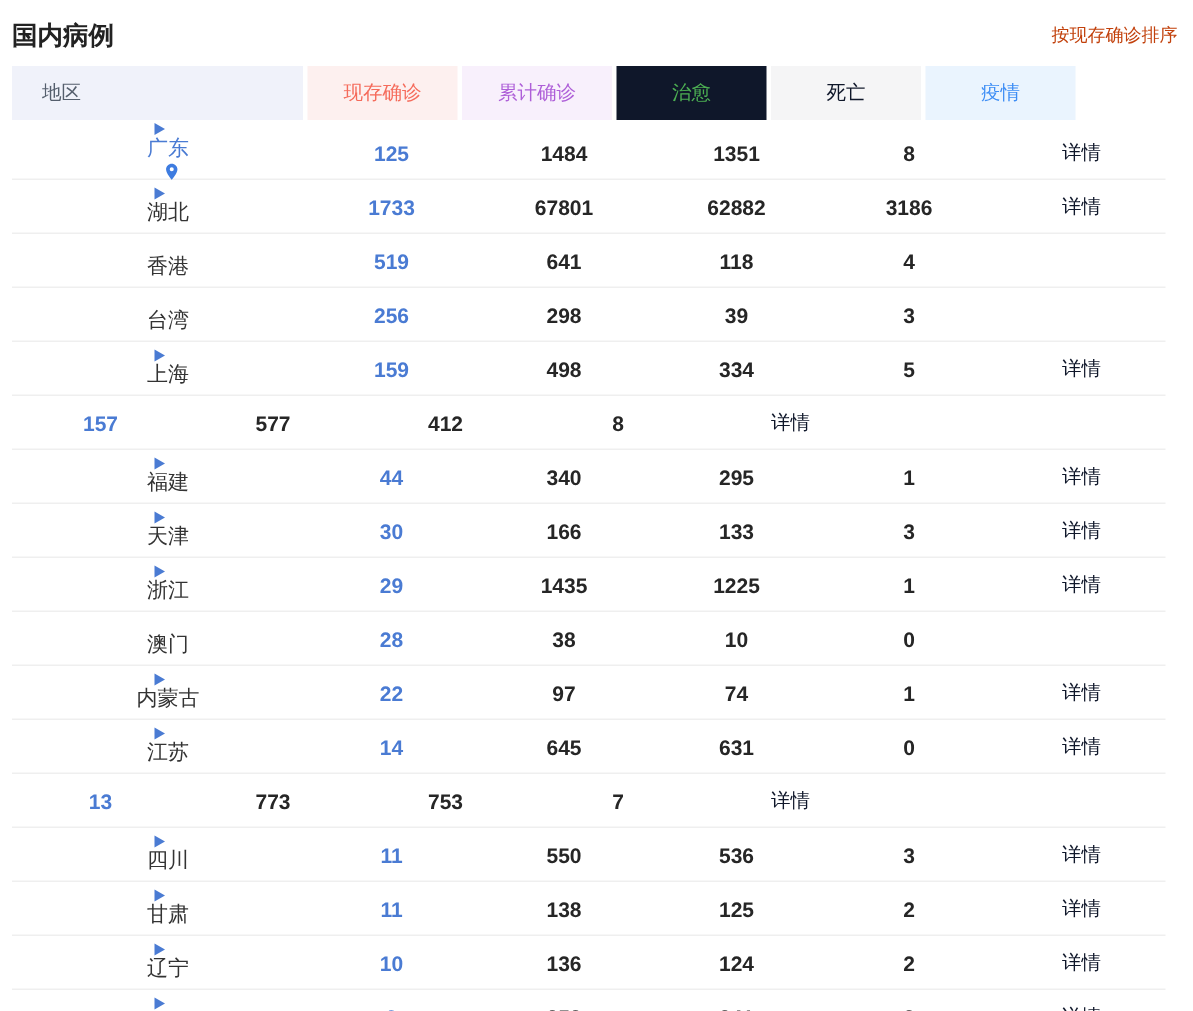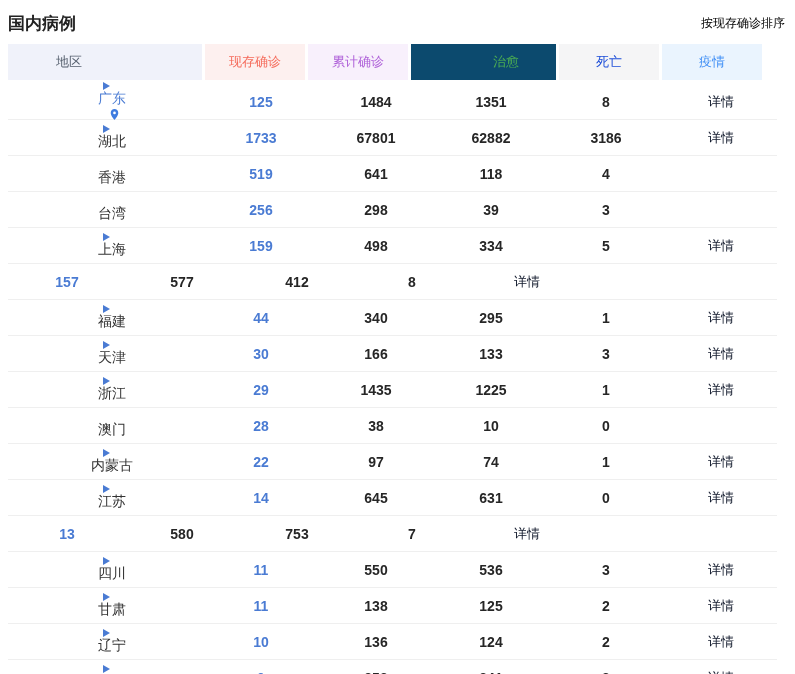--- a/index.html
+++ b/index.html
@@ -6,27 +6,27 @@
   .page{
     width:795px;height:674px;overflow:hidden;background:#fff;
     font-family:"Liberation Sans","DejaVu Sans",sans-serif;
     position:relative;
   }
   .topbar{
     display:flex;justify-content:space-between;align-items:center;
     padding:11px 10px 9px 8px;height:24px;
   }
   .page-title{font-size:17px;font-weight:700;color:#222;}
-  .sort-label{font-size:12px;color:#000000;}
+  .sort-label{font-size:12px;color:#c2410c;}
   .header-row{display:flex;height:36px;margin-left:8px;}
   .hcell{
     width:100px;margin-left:3px;display:flex;align-items:center;justify-content:center;
     font-size:13px;
   }
-  .hcell.region{width:194px;margin-left:0;justify-content:flex-start;padding-left:48px;box-sizing:border-box;}
+  .hcell.region{width:194px;margin-left:0;justify-content:flex-start;padding-left:20px;box-sizing:border-box;}
   .table-body{margin-left:8px;margin-top:4px;}
   .row{
     display:flex;align-items:center;height:36px;width:769px;
     border-bottom:1px solid #efefef;box-sizing:border-box;
   }
   .cell-region{width:194px;display:flex;align-items:center;padding-left:14px;box-sizing:border-box;flex-direction:column;}
   .arrow{
     width:0;height:0;border-top:4px solid transparent;border-bottom:4px solid transparent;
     border-left:7px solid #4a7bd3;margin-right:11px;flex:none;
   }
@@ -45,22 +45,22 @@
 
   <div class="topbar">
     <span class="page-title">国内病例</span>
     <span class="sort-label">按现存确诊排序</span>
   </div>
 
   <div class="header-row">
     <div class="hcell region" style="background: rgb(240, 242, 250); color: rgb(85, 95, 109);">地区</div>
     <div class="hcell" style="background: rgb(253, 240, 239); color: rgb(245, 107, 91);">现存确诊</div>
     <div class="hcell" style="background: rgb(248, 240, 252); color: rgb(174, 95, 216);">累计确诊</div>
-    <div class="hcell" style="background: #0c4a6e; color: rgb(76, 174, 82); padding-left: 45px;">治愈</div>
-    <div class="hcell" style="background: rgb(245, 245, 246); color: #1d4ed8;">死亡</div>
+    <div class="hcell" style="background: #0f172a; color: rgb(76, 174, 82);">治愈</div>
+    <div class="hcell" style="background: rgb(245, 245, 246); color: #0f172a;">死亡</div>
     <div class="hcell" style="background: rgb(234, 244, 254); color: rgb(61, 141, 245);">疫情</div>
   </div>
 
   <div class="table-body">
     <div class="row">
       <div class="cell-region">
         <span class="arrow"></span>
         <span class="region-name loc">广东</span>
         <span class="pin">
           <svg viewBox="0 0 24 24" width="13" height="13" aria-hidden="true">
@@ -208,21 +208,21 @@
       </div>
       <div class="cell existing">14</div>
       <div class="cell">645</div>
       <div class="cell">631</div>
       <div class="cell">0</div>
       <div class="cell detail"><span class="detail-link">详情</span></div>
     </div>
 
     <div class="row">
       <div class="cell existing">13</div>
-      <div class="cell">580</div>
+      <div class="cell">773</div>
       <div class="cell">753</div>
       <div class="cell">7</div>
       <div class="cell detail"><span class="detail-link">详情</span></div>
     </div>
 
     <div class="row">
       <div class="cell-region">
         <span class="arrow"></span>
         <span class="region-name">四川</span>
 

